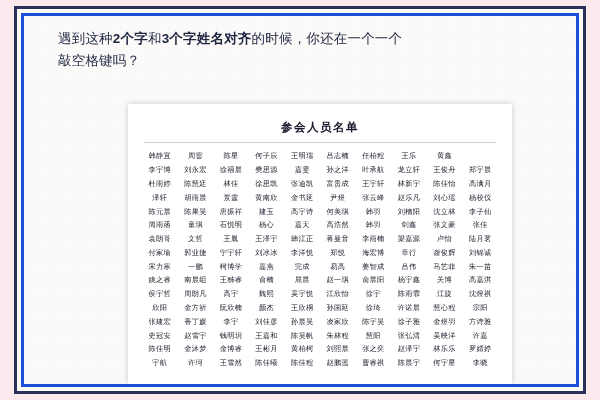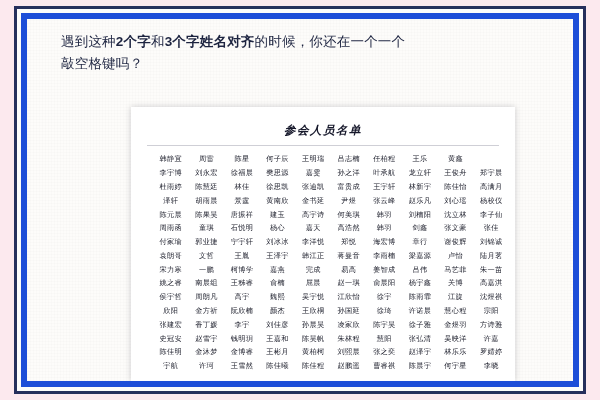--- a/index.html
+++ b/index.html
@@ -30,21 +30,21 @@
     background: #fdfdfb;
     border: 3px solid #26305c;
     box-sizing: border-box;
   }
   .frame-inner {
     position: absolute;
     left: 4px;
     top: 4px;
     right: 4px;
     bottom: 4px;
-    border: 6px solid #1d4ed8;
+    border: 3px solid #1d4ed8;
     box-sizing: border-box;
     background: #c4b5fd;
     overflow: hidden;
   }
   .paper-texture {
     position: absolute;
     inset: 0;
     background:
       repeating-linear-gradient(0deg, rgba(0,0,0,0.012) 0px, rgba(0,0,0,0.012) 1px, rgba(255,255,255,0) 1px, rgba(255,255,255,0) 3px),
       repeating-linear-gradient(90deg, rgba(0,0,0,0.012) 0px, rgba(0,0,0,0.012) 1px, rgba(255,255,255,0) 1px, rgba(255,255,255,0) 3px),
@@ -76,32 +76,30 @@
     padding: 12px 14px 0 14px;
     overflow: hidden;
   }
   .card-title {
     text-align: center;
     font-size: 11.5px;
     font-weight: bold;
     color: #16182b;
     letter-spacing: 1.5px;
     margin: 4px 0 7px 0;
-    font-style: italic;
   }
   .card-rule {
     height: 1px;
     background: #cfcfd6;
     margin: 0 2px 6px 2px;
   }
   table.names {
     width: 100%;
     border-collapse: collapse;
     table-layout: fixed;
-    margin-left: 8px;
   }
   table.names td {
     font-size: 7.2px;
     line-height: 9px;
     color: #20222f;
     padding: 2.4px 1px;
     text-align: center;
     white-space: nowrap;
     letter-spacing: 0.3px;
     font-family: "Liberation Sans", sans-serif;
@@ -191,44 +189,44 @@
                 <td>石悦明</td>
                 <td>杨心</td>
                 <td>嘉天</td>
                 <td>高浩然</td>
                 <td>韩羽</td>
                 <td>剑鑫</td>
                 <td>张文豪</td>
                 <td>张佳</td>
               </tr>
               <tr>
+                <td>袁朗哥</td>
+                <td>文哲</td>
+                <td>王胤</td>
+                <td>王泽宇</td>
+                <td>韩江正</td>
+                <td>蒋曼音</td>
+                <td>李雨楠</td>
+                <td>梁嘉源</td>
+                <td>卢怡</td>
+                <td>陆月茗</td>
+              </tr>
+              <tr>
                 <td>付家瑜</td>
                 <td>郭业捷</td>
                 <td>宁宇轩</td>
                 <td>刘冰冰</td>
                 <td>李洋悦</td>
                 <td>郑悦</td>
                 <td>海宏博</td>
                 <td>章行</td>
                 <td>谢俊辉</td>
                 <td>刘锦诚</td>
               </tr>
               <tr>
-                <td>袁朗哥</td>
-                <td>文哲</td>
-                <td>王胤</td>
-                <td>王泽宇</td>
-                <td>韩江正</td>
-                <td>蒋曼音</td>
-                <td>李雨楠</td>
-                <td>梁嘉源</td>
-                <td>卢怡</td>
-                <td>陆月茗</td>
-              </tr>
-              <tr>
                 <td>宋力寒</td>
                 <td>一鹏</td>
                 <td>柯博学</td>
                 <td>嘉燕</td>
                 <td>完成</td>
                 <td>易高</td>
                 <td>姜智成</td>
                 <td>吕伟</td>
                 <td>马艺菲</td>
                 <td>朱一苗</td>

